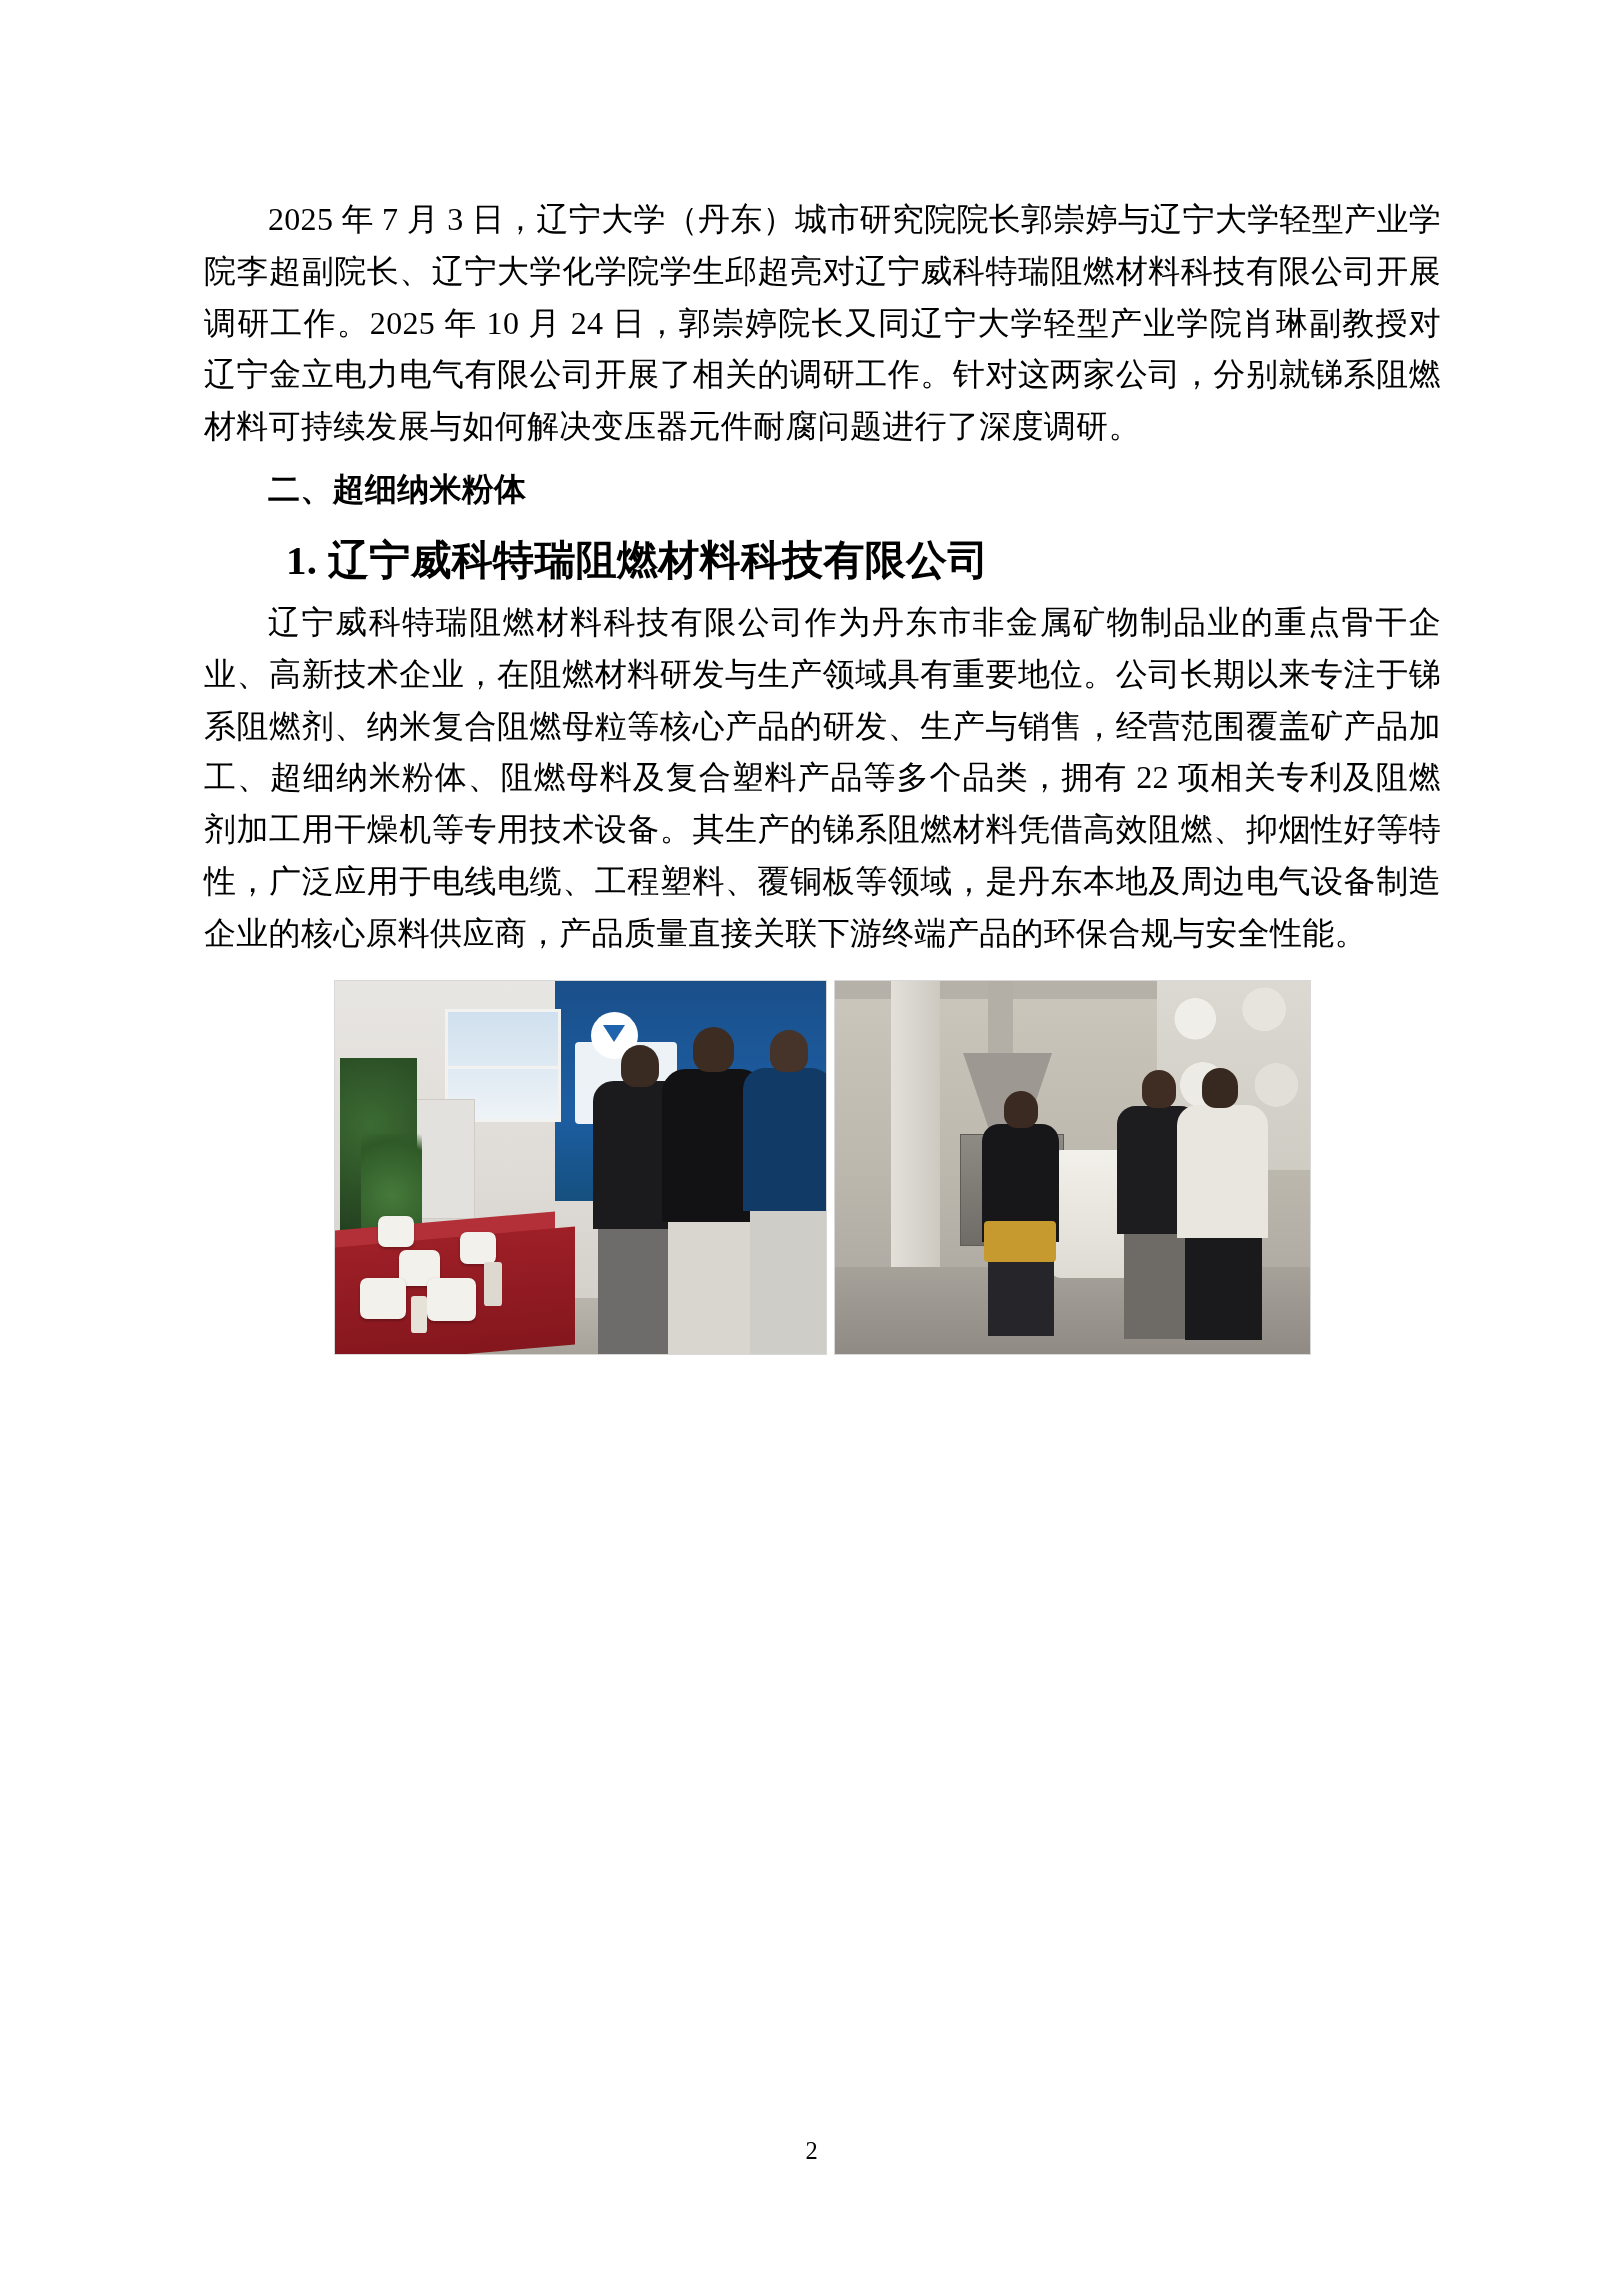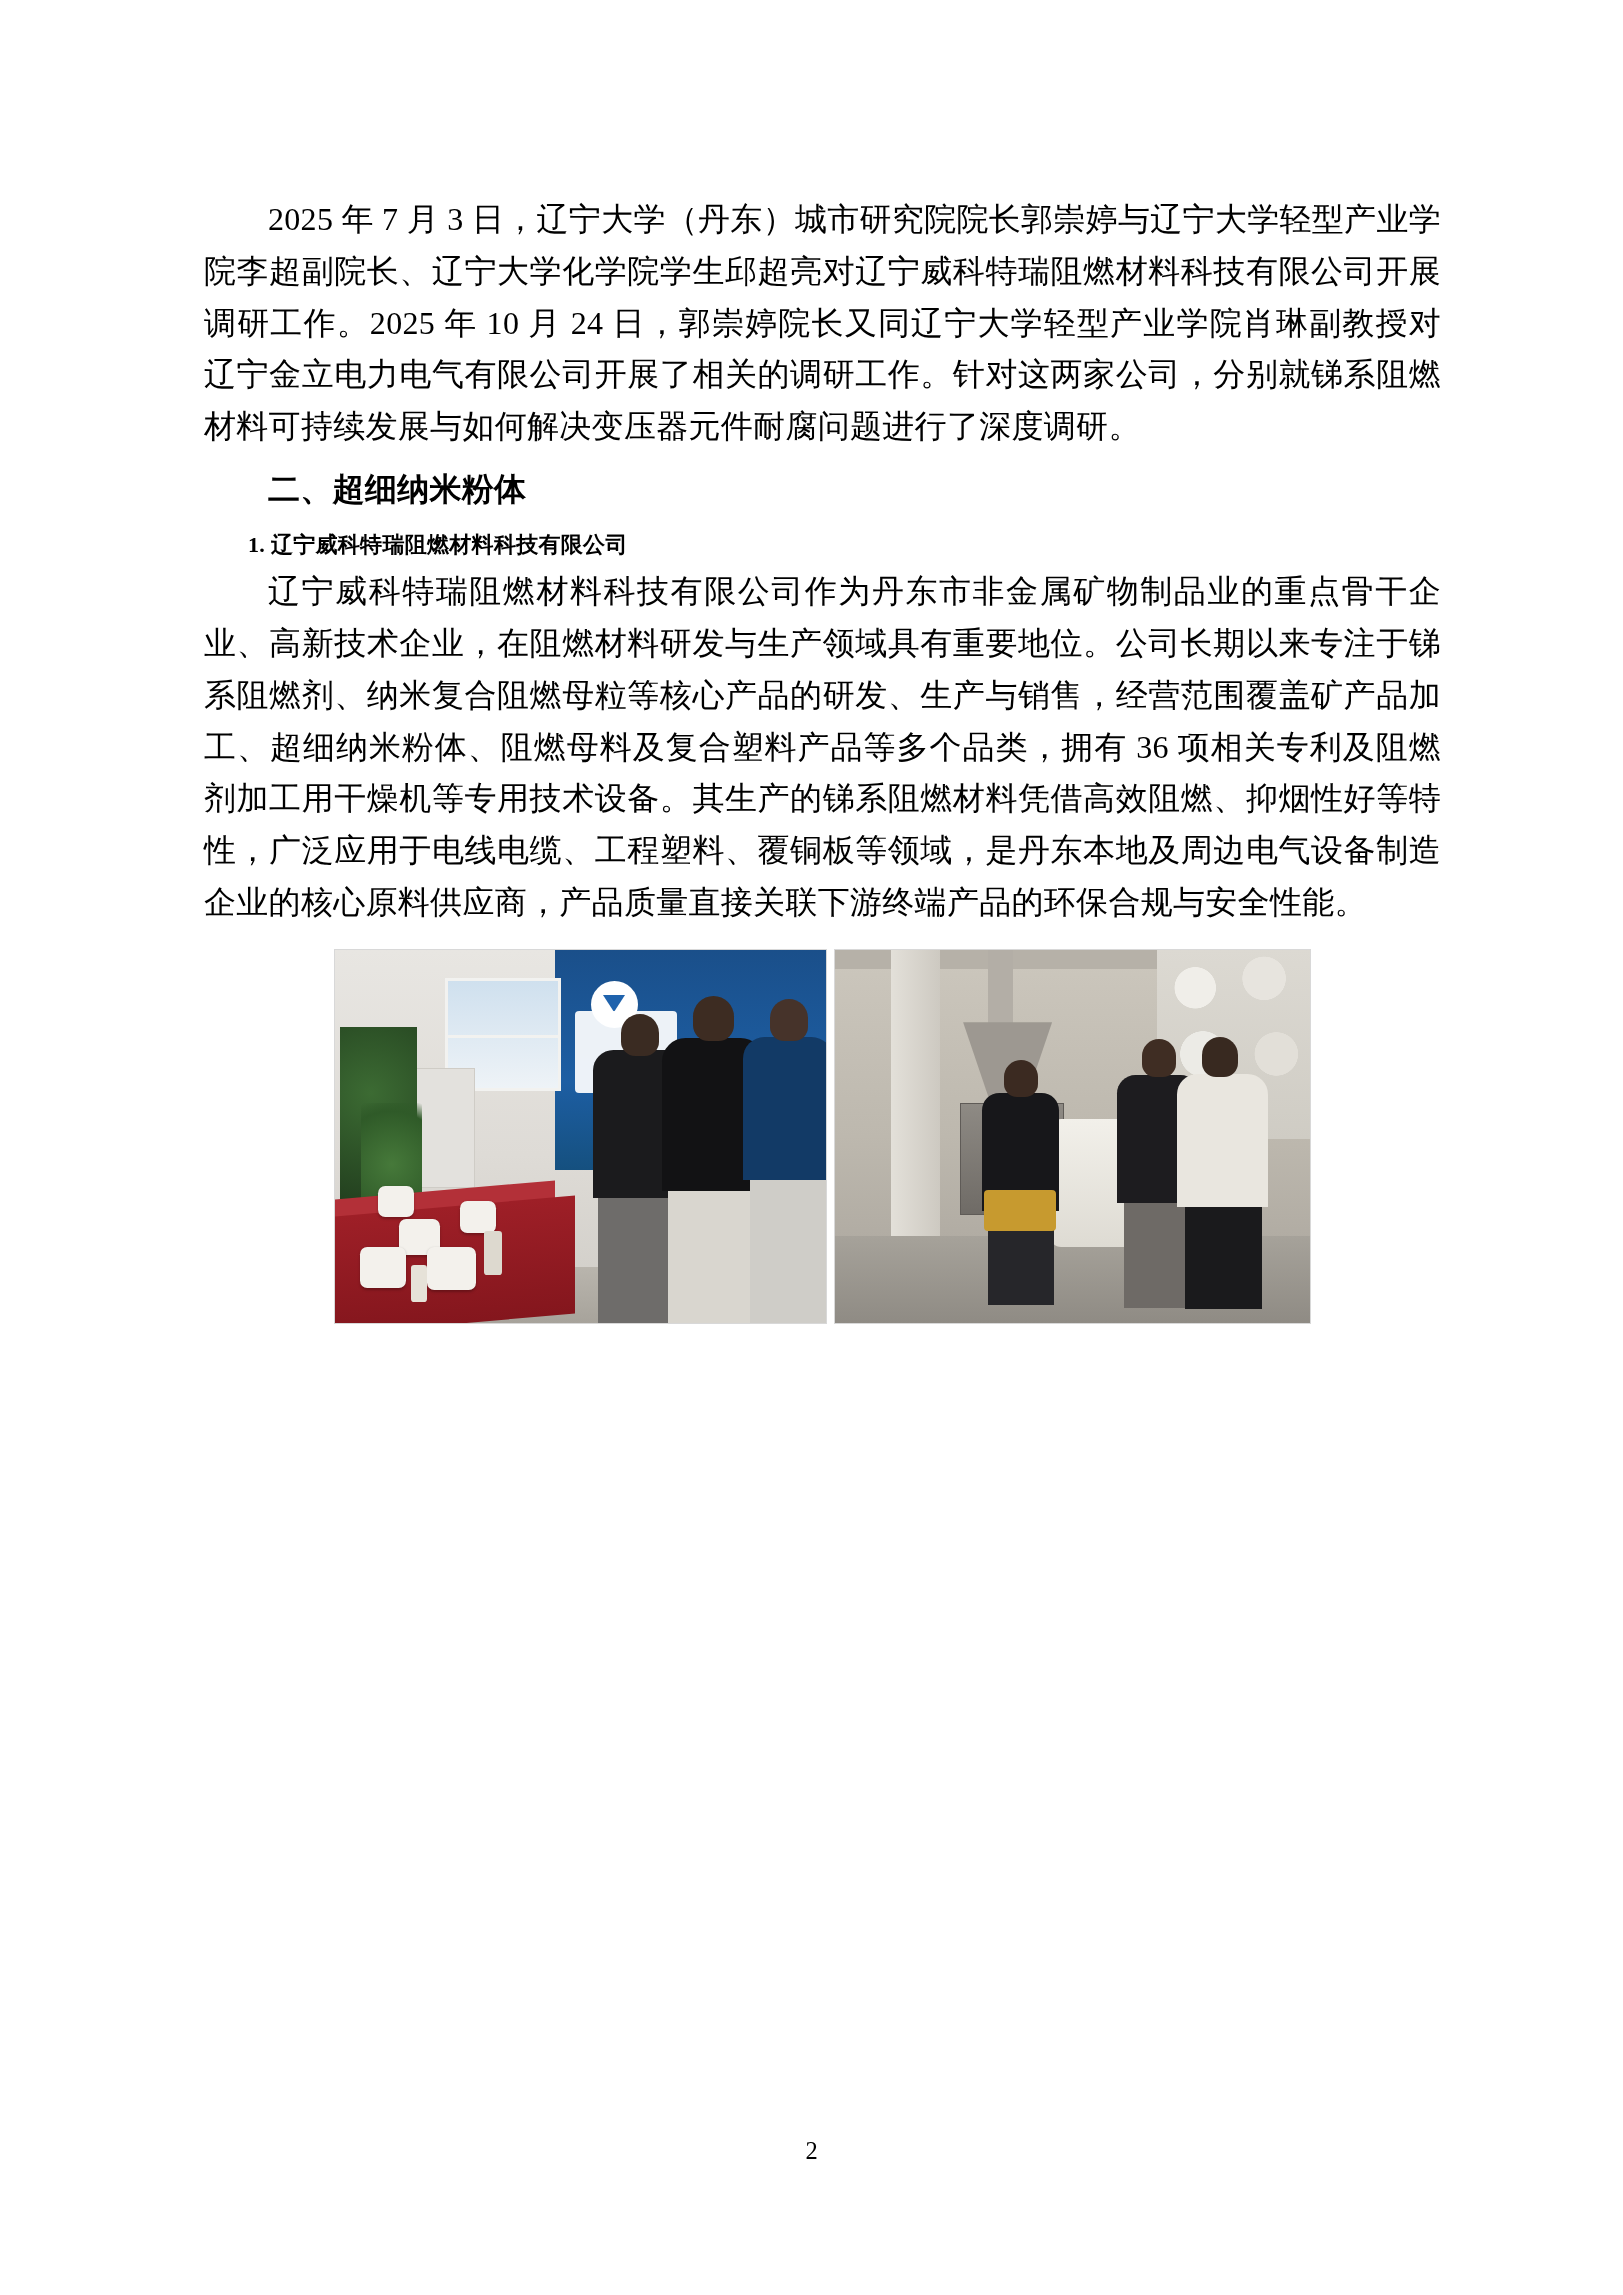--- a/index.html
+++ b/index.html
@@ -40,21 +40,21 @@
   p.heading {
     margin: 11.2px 0 3.1px 0;
     font-size: 32px;
     line-height: 1.62;
     font-weight: bold;
     text-indent: 2em;
     letter-spacing: 0.3px;
   }
   p.subheading {
     margin: 11.2px 0 3.1px 0;
-    font-size: 22px;
+    font-size: 41px;
     line-height: 1.62;
     font-weight: bold;
     text-indent: 2em;
     letter-spacing: 0.3px;
   }
   .photo-row {
     margin-top: 20.4px;
     display: flex;
     justify-content: center;
     gap: 7.2px;
@@ -224,21 +224,21 @@
 
 <div class="page">
   <div class="content">
 
     <p class="body-text">2025 年 7 月 3 日，辽宁大学（丹东）城市研究院院长郭崇婷与辽宁大学轻型产业学院李超副院长、辽宁大学化学院学生邱超亮对辽宁威科特瑞阻燃材料科技有限公司开展调研工作。2025 年 10 月 24 日，郭崇婷院长又同辽宁大学轻型产业学院肖琳副教授对辽宁金立电力电气有限公司开展了相关的调研工作。针对这两家公司，分别就锑系阻燃材料可持续发展与如何解决变压器元件耐腐问题进行了深度调研。</p>
 
     <p class="heading">二、超细纳米粉体</p>
 
     <p class="subheading">1. 辽宁威科特瑞阻燃材料科技有限公司</p>
 
-    <p class="body-text">辽宁威科特瑞阻燃材料科技有限公司作为丹东市非金属矿物制品业的重点骨干企业、高新技术企业，在阻燃材料研发与生产领域具有重要地位。公司长期以来专注于锑系阻燃剂、纳米复合阻燃母粒等核心产品的研发、生产与销售，经营范围覆盖矿产品加工、超细纳米粉体、阻燃母料及复合塑料产品等多个品类，拥有 36 项相关专利及阻燃剂加工用干燥机等专用技术设备。其生产的锑系阻燃材料凭借高效阻燃、抑烟性好等特性，广泛应用于电线电缆、工程塑料、覆铜板等领域，是丹东本地及周边电气设备制造企业的核心原料供应商，产品质量直接关联下游终端产品的环保合规与安全性能。</p>
+    <p class="body-text">辽宁威科特瑞阻燃材料科技有限公司作为丹东市非金属矿物制品业的重点骨干企业、高新技术企业，在阻燃材料研发与生产领域具有重要地位。公司长期以来专注于锑系阻燃剂、纳米复合阻燃母粒等核心产品的研发、生产与销售，经营范围覆盖矿产品加工、超细纳米粉体、阻燃母料及复合塑料产品等多个品类，拥有 22 项相关专利及阻燃剂加工用干燥机等专用技术设备。其生产的锑系阻燃材料凭借高效阻燃、抑烟性好等特性，广泛应用于电线电缆、工程塑料、覆铜板等领域，是丹东本地及周边电气设备制造企业的核心原料供应商，产品质量直接关联下游终端产品的环保合规与安全性能。</p>
 
     <div class="photo-row">
 
       <div class="photo photo-a">
         <div class="pa-bg"></div>
         <div class="pa-wallR"></div>
         <div class="pa-bannerCircle"></div>
         <div class="pa-bannerTxt"></div>
         <div class="pa-window">
             <div class="pa-windowbar"></div>

